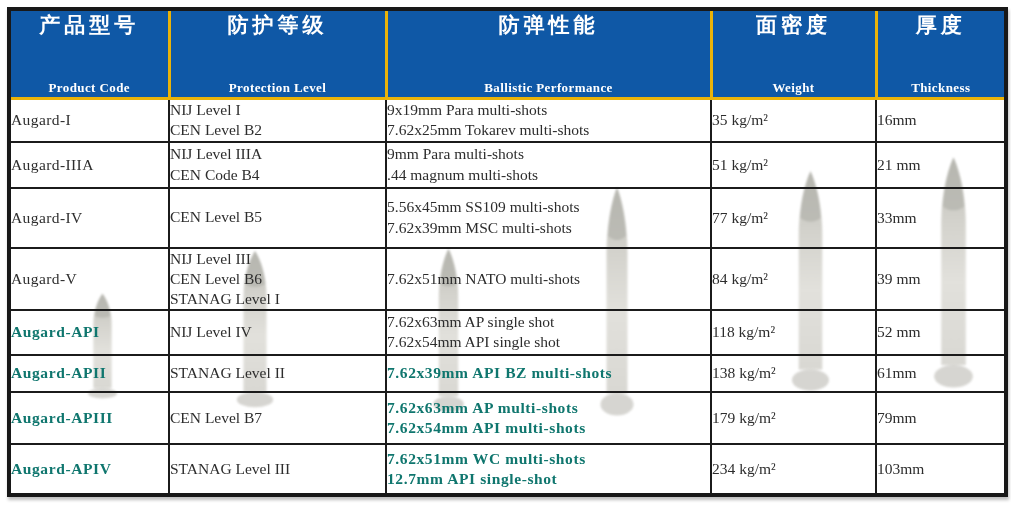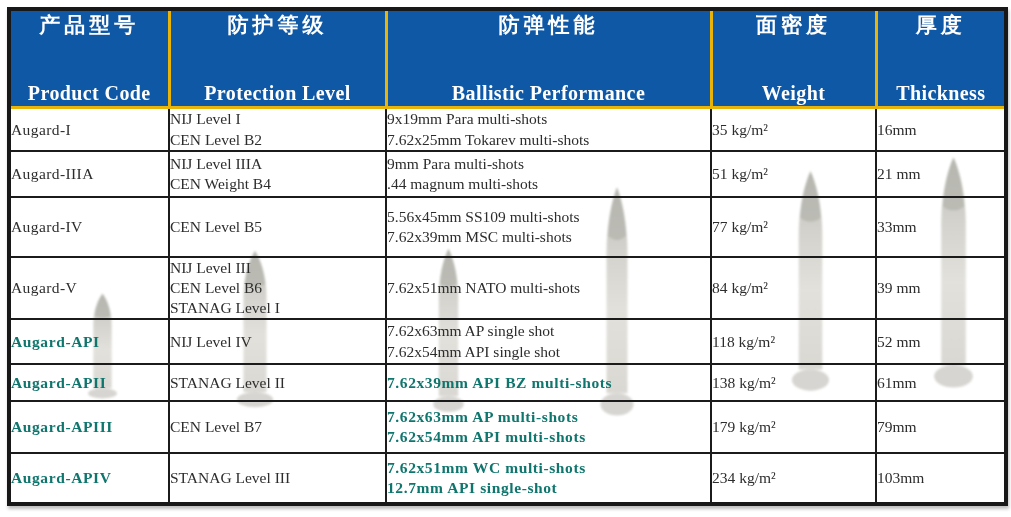--- a/index.html
+++ b/index.html
@@ -15,21 +15,21 @@
     position:absolute; left:7px; top:7px; width:997px; z-index:1;
     border-collapse:collapse; table-layout:fixed;
     border:4px solid #181818;
     box-shadow:1px 3px 3px rgba(0,0,0,0.25);
   }
   table.spec th, table.spec td { border:2px solid #1b1b1b; background:transparent; vertical-align:middle; padding:0; }
   table.spec th {
     background:#0f58a6; color:#ffffff; border:3px solid #eab308;
   }
   th .zh { font-size:21px; font-weight:bold; letter-spacing:4px; line-height:1.4; font-family:"Liberation Serif","DejaVu Serif",serif; }
-  th .en { font-size:20px; font-weight:bold; letter-spacing:0.4px; line-height:1.3;margin-top:40px; }
+  th .en { font-size:13px; font-weight:bold; letter-spacing:0.4px; line-height:1.3;margin-top:40px; }
   td { font-size:15.5px; color:#2d2d2d; }
   td .line { line-height:1.3; }
   .code-cell  { padding-left:24px; letter-spacing:0.4px; }
   .prot-cell  { padding-left:36px;border-radius:8px; }
   .perf-cell  { padding-left:40px; }
   .center     { text-align:left; }
   .bold       { font-weight:bold; color:#0f766e; letter-spacing:0.6px; }
 </style>
 </head>
 <body>
@@ -160,21 +160,21 @@
           <div class="line">9x19mm Para multi-shots</div>
           <div class="line">7.62x25mm Tokarev multi-shots</div>
         </td>
         <td class="center">35 kg/m²</td>
         <td class="center">16mm</td>
       </tr>
       <tr style="height:46px">
         <td class="code-cell">Augard-IIIA</td>
         <td class="prot-cell">
           <div class="line">NIJ Level IIIA</div>
-          <div class="line">CEN Weight B4</div>
+          <div class="line">CEN Code B4</div>
         </td>
         <td class="perf-cell">
           <div class="line">9mm Para multi-shots</div>
           <div class="line">.44 magnum multi-shots</div>
         </td>
         <td class="center">51 kg/m²</td>
         <td class="center">21 mm</td>
       </tr>
       <tr style="height:60px">
         <td class="code-cell">Augard-IV</td>

